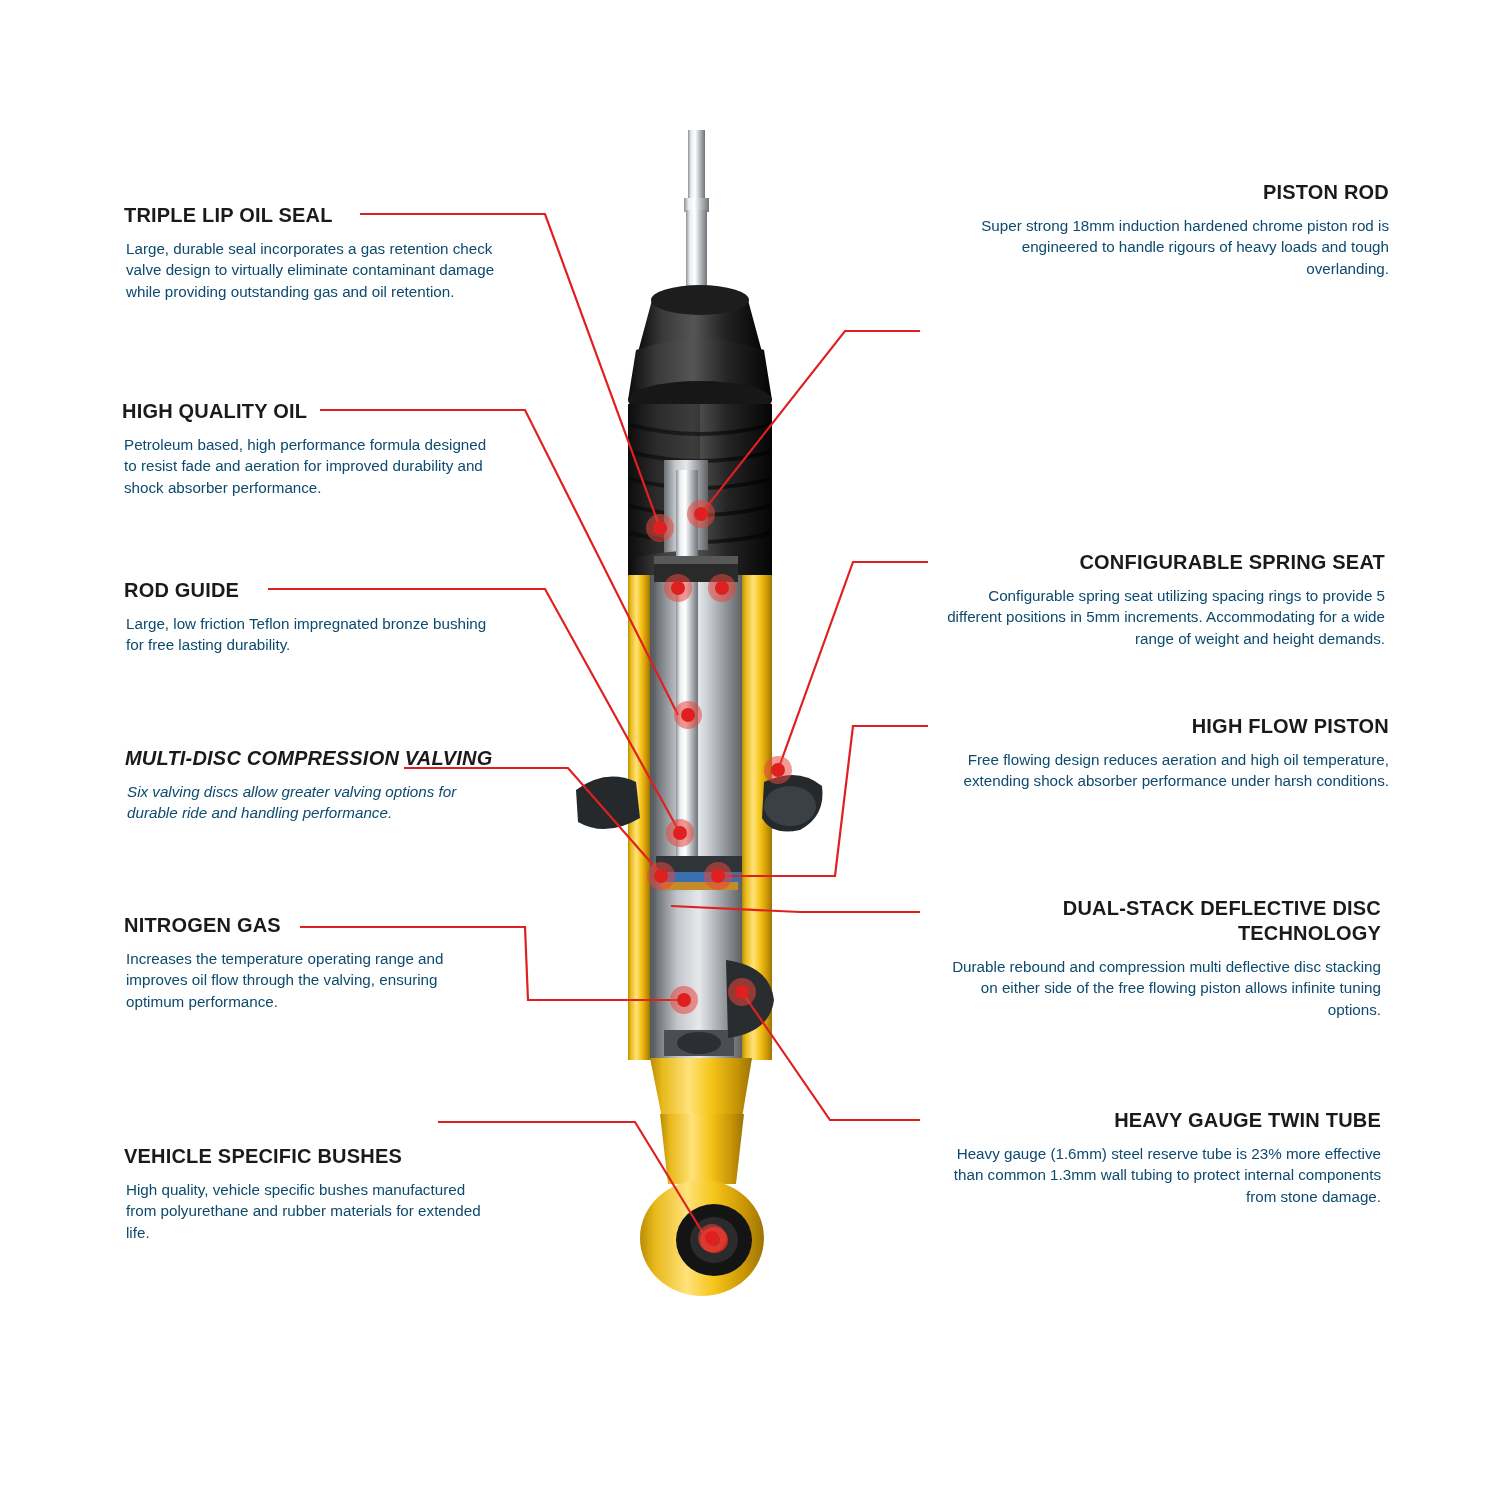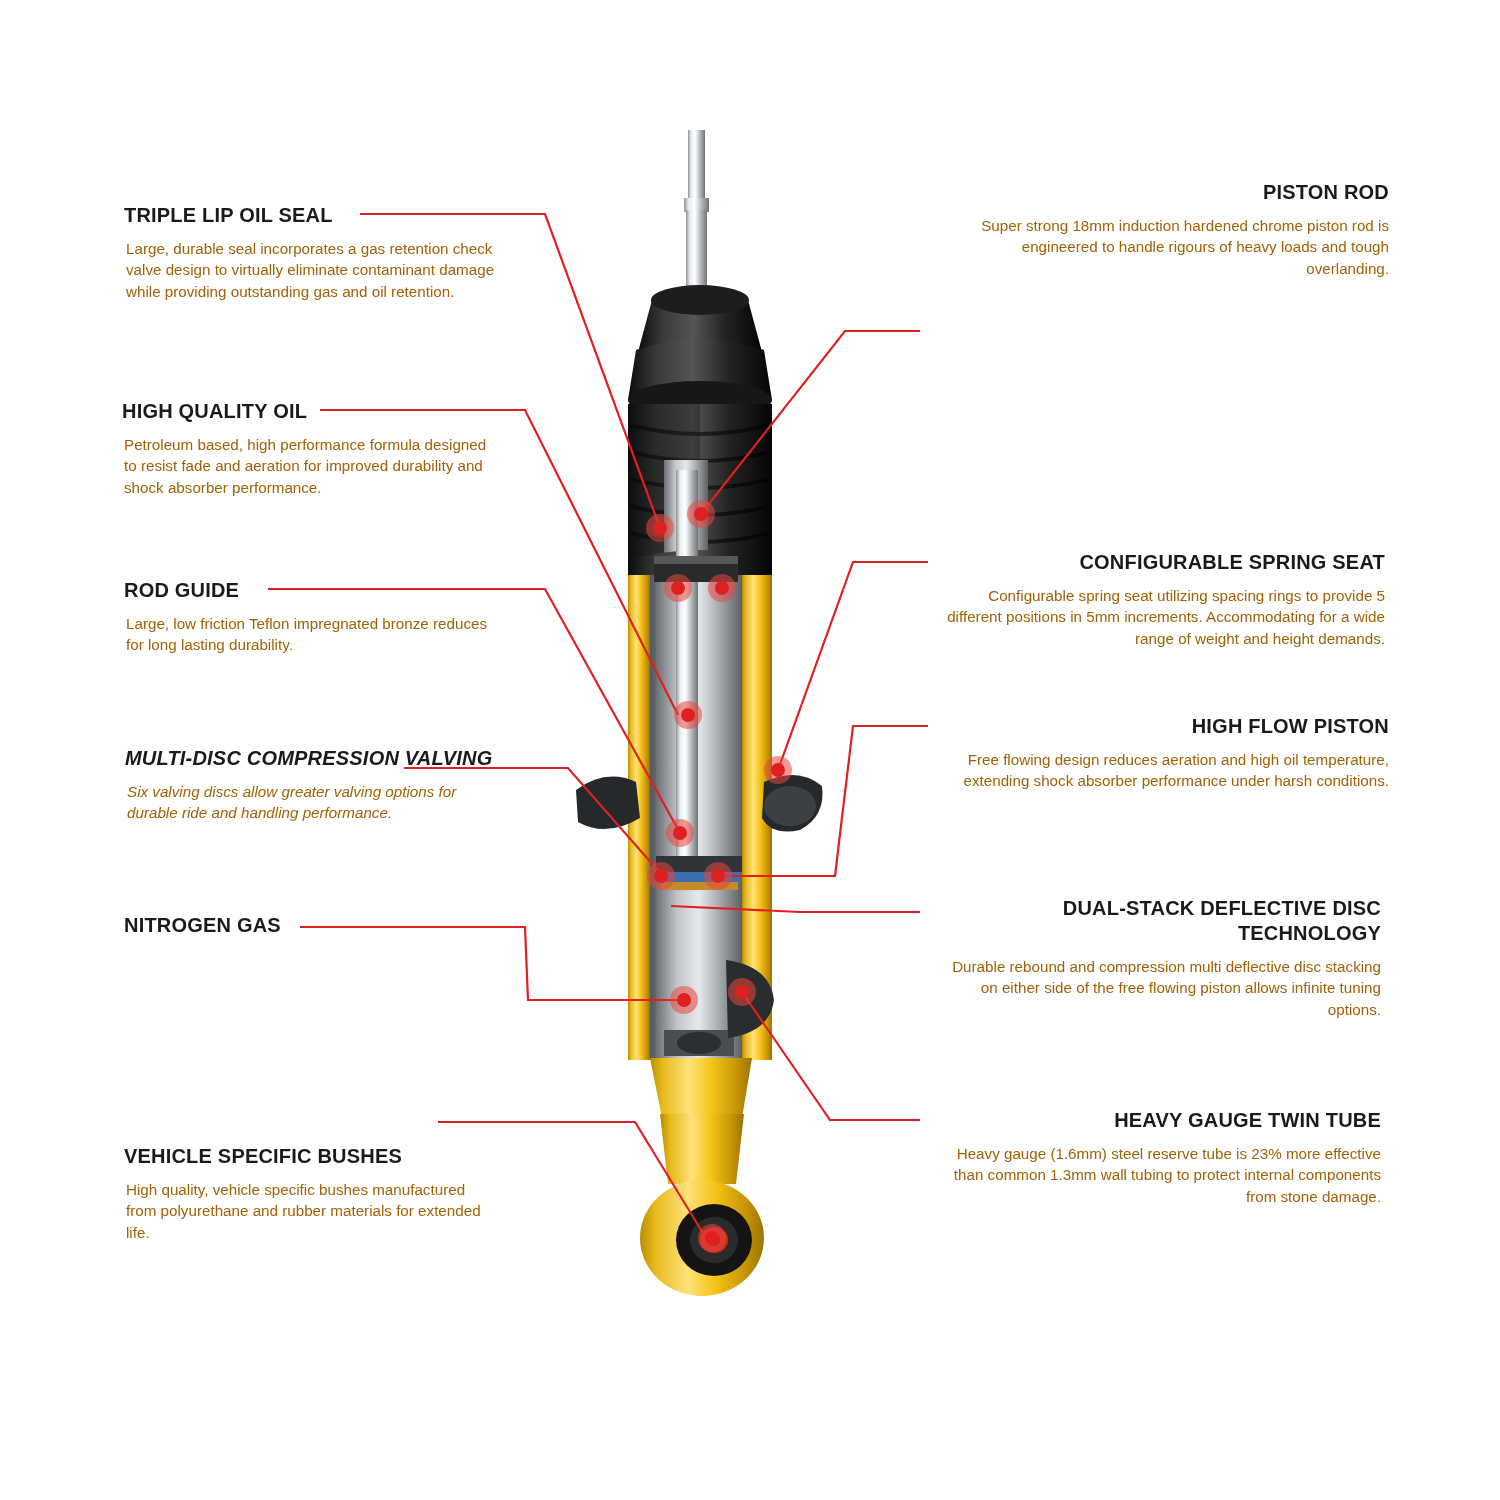--- a/index.html
+++ b/index.html
@@ -29,21 +29,21 @@
     font-weight: bold;
     letter-spacing: 0.2px;
     color: #1a1a1a;
     line-height: 1.24;
     margin: 0 0 10px 0;
     text-transform: uppercase;
   }
   .callout .c-body {
     font-size: 15.2px;
     line-height: 1.42;
-    color: #a16207;
+    color: #0c4a6e;
     margin: 0;
     padding-left: 2px;
   }
   .left .c-title, .left .c-body { text-align: left; }
   .right .c-title, .right .c-body { text-align: right; }
 
   svg#lines, svg#art {
     position: absolute;
     top: 0; left: 0;
     width: 1500px;
@@ -243,30 +243,31 @@
     <p class="c-body">Petroleum based, high performance formula designed to resist fade and aeration for improved durability and shock absorber performance.</p>
   </div>
 
   <div class="callout left" style="left:124px; top:203px;">
     <p class="c-title">TRIPLE LIP OIL SEAL</p>
     <p class="c-body">Large, durable seal incorporates a gas retention check valve design to virtually eliminate contaminant damage while providing outstanding gas and oil retention.</p>
   </div>
 
   <div class="callout left" style="left:124px; top:578px; width:370px;">
     <p class="c-title">ROD GUIDE</p>
-    <p class="c-body">Large, low friction Teflon impregnated bronze reduces for long lasting durability.</p>
+    <p class="c-body">Large, low friction Teflon impregnated bronze bushing for free lasting durability.</p>
   </div>
 
   <div class="callout left" style="left:125px; top:746px; width:380px;font-style:italic;">
     <p class="c-title">MULTI-DISC COMPRESSION VALVING</p>
     <p class="c-body">Six valving discs allow greater valving options for durable ride and handling performance.</p>
   </div>
 
   <div class="callout left" style="left:124px; top:913px; width:372px;">
     <p class="c-title">NITROGEN GAS</p>
+    <p class="c-body">Increases the temperature operating range and improves oil flow through the valving, ensuring optimum performance.</p>
   </div>
 
   <div class="callout left" style="left:124px; top:1144px; width:372px;">
     <p class="c-title">VEHICLE SPECIFIC BUSHES</p>
     <p class="c-body">High quality, vehicle specific bushes manufactured from polyurethane and rubber materials for extended life.</p>
   </div>
 
   <div class="callout right" style="left:937px; top:180px; width:452px;">
     <p class="c-title">PISTON ROD</p>
     <p class="c-body">Super strong 18mm induction hardened chrome piston rod is engineered to handle rigours of heavy loads and tough overlanding.</p>

